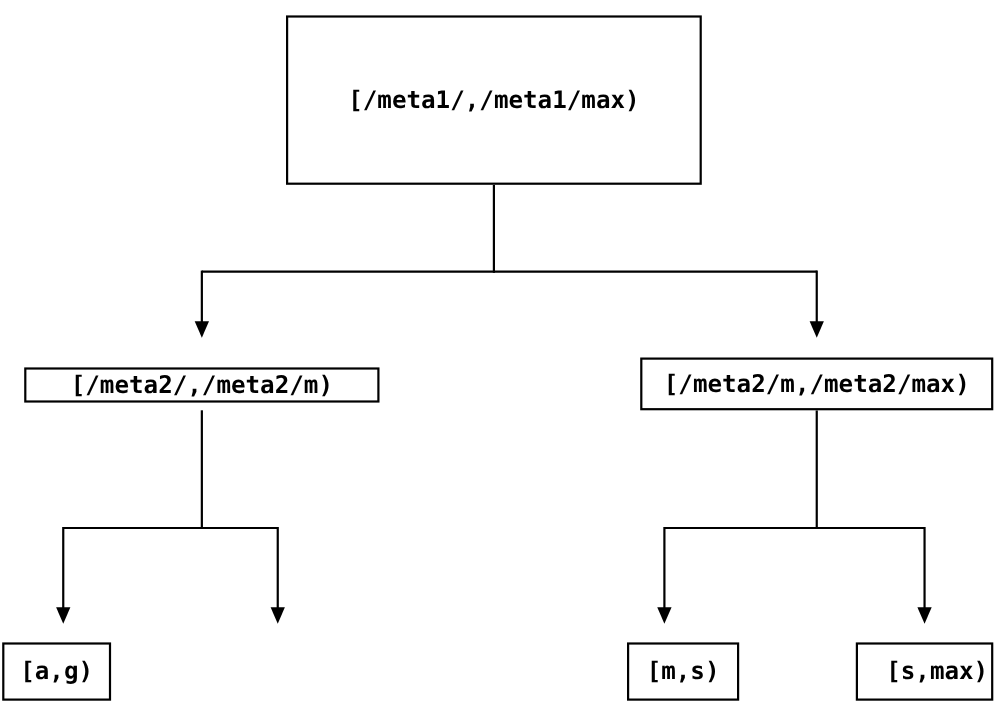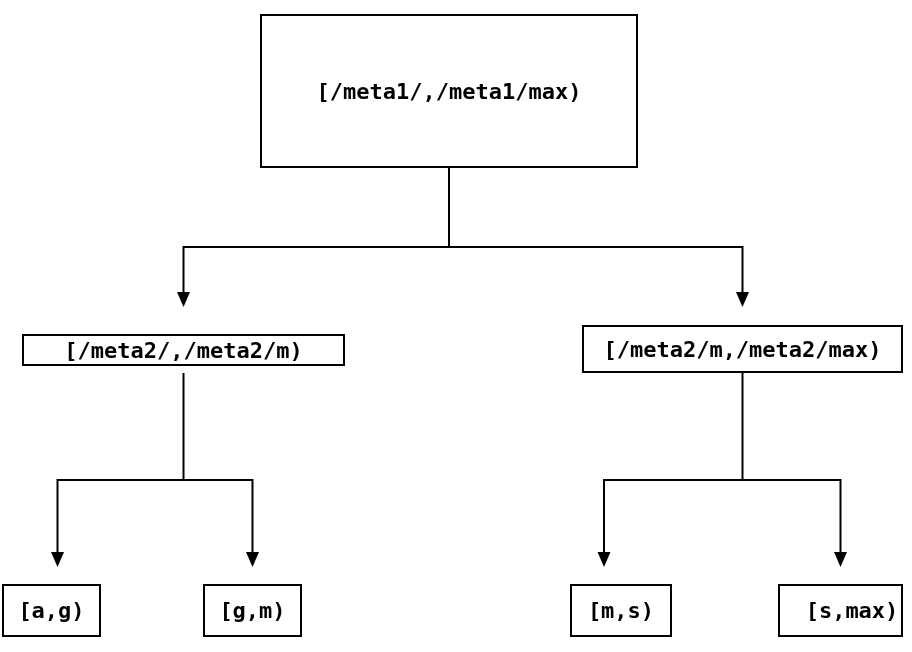--- a/index.html
+++ b/index.html
@@ -102,23 +102,20 @@
   </div>
 
   <div class="node node-meta2-high">
     <span>[/meta2/m,/meta2/max)</span>
   </div>
 
   <div class="node node-leaf-ag">
     <span>[a,g)</span>
   </div>
 
-  <div class="node node-leaf-gm">
-    <span>[g,m)</span>
-  </div>
 
   <div class="node node-leaf-ms">
     <span>[m,s)</span>
   </div>
 
   <div class="node node-leaf-smax">
     <span>[s,max)</span>
   </div>
 
 </div>

